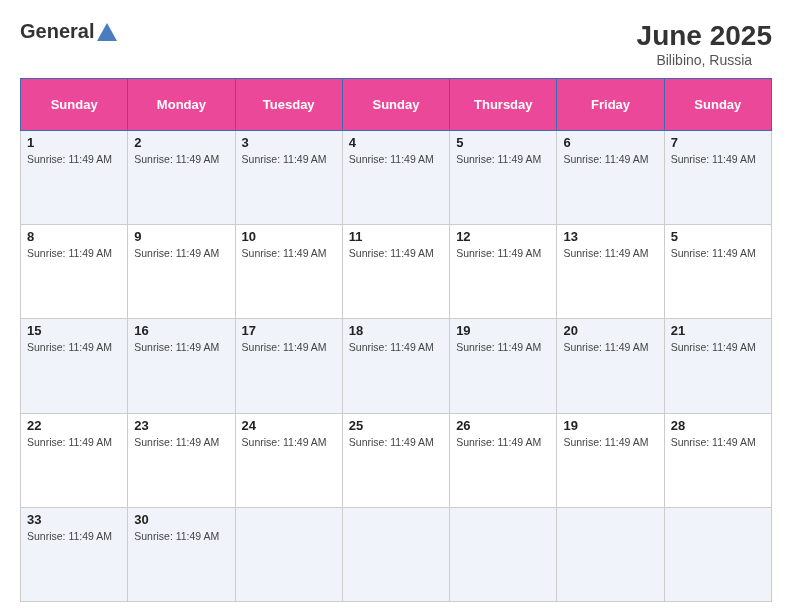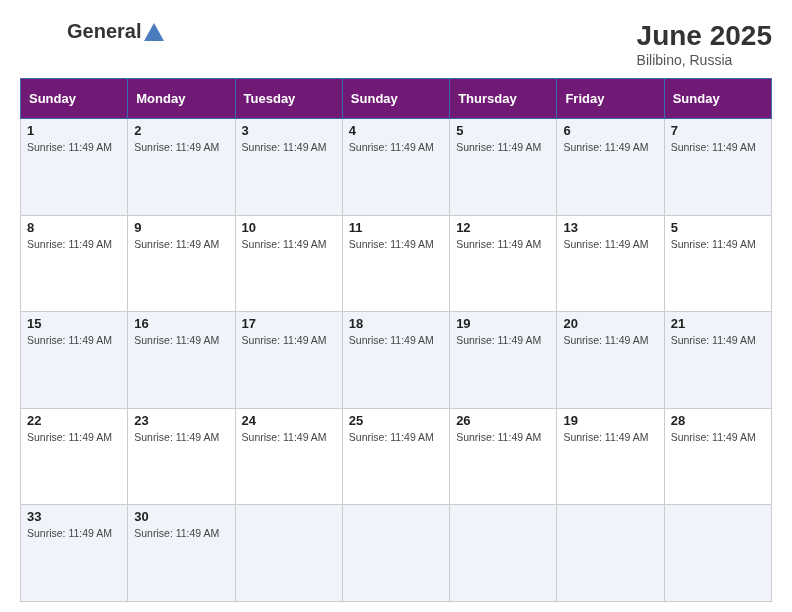--- a/index.html
+++ b/index.html
@@ -22,43 +22,43 @@
       display: flex;
       justify-content: space-between;
       align-items: flex-start;
       margin-bottom: 10px;
     }
     .logo {
       display: flex;
       align-items: center;
     }
     .title-block {
-      text-align: left;
+      text-align: center;
     }
     .month-title {
       font-size: 28px;
       font-weight: bold;
       color: #333;
     }
     .location {
       font-size: 14px;
       color: #555;
     }
     .calendar {
       flex: 1;
       border: 1px solid #ccc;
       border-collapse: collapse;
       width: 100%;
       table-layout: fixed;
     }
     .calendar thead tr th {
-      background-color: #701a75;
+      background-color: #ec4899;
       color: #ffffff;
-      padding: 12px 8px;
-      text-align: left;
+      padding: 18px 8px;
+      text-align: center;
       font-size: 13px;
       font-weight: bold;
       border: 1px solid #3a6aaf;
     }
     .calendar tbody tr td {
       border: 1px solid #ccc;
       vertical-align: top;
       padding: 4px 6px;
       height: 72px;
       background: #ffffff;
@@ -91,21 +91,21 @@
   </style>
 </head>
 <body>
 
 <div class="page">
 
   <div class="header">
     <div class="logo">
       <div>
         <div style="display:flex;align-items:center;">
-          <div style="font-size:20px;font-weight:bold;line-height:1.1;margin-left:47px;">
+          <div style="font-size:20px;font-weight:bold;line-height:1.1;">
             <span style="color:#333;">General</span><svg width="24" height="24" viewBox="0 0 24 24" style="vertical-align:middle;margin-left:1px;">
                 <polygon points="12,2 22,20 2,20" fill="#4a7cbf"></polygon>
               </svg>
           </div>
         </div>
       </div>
     </div>
     <div class="title-block">
       <div class="month-title">June 2025</div>
       <div class="location">Bilibino, Russia</div>

